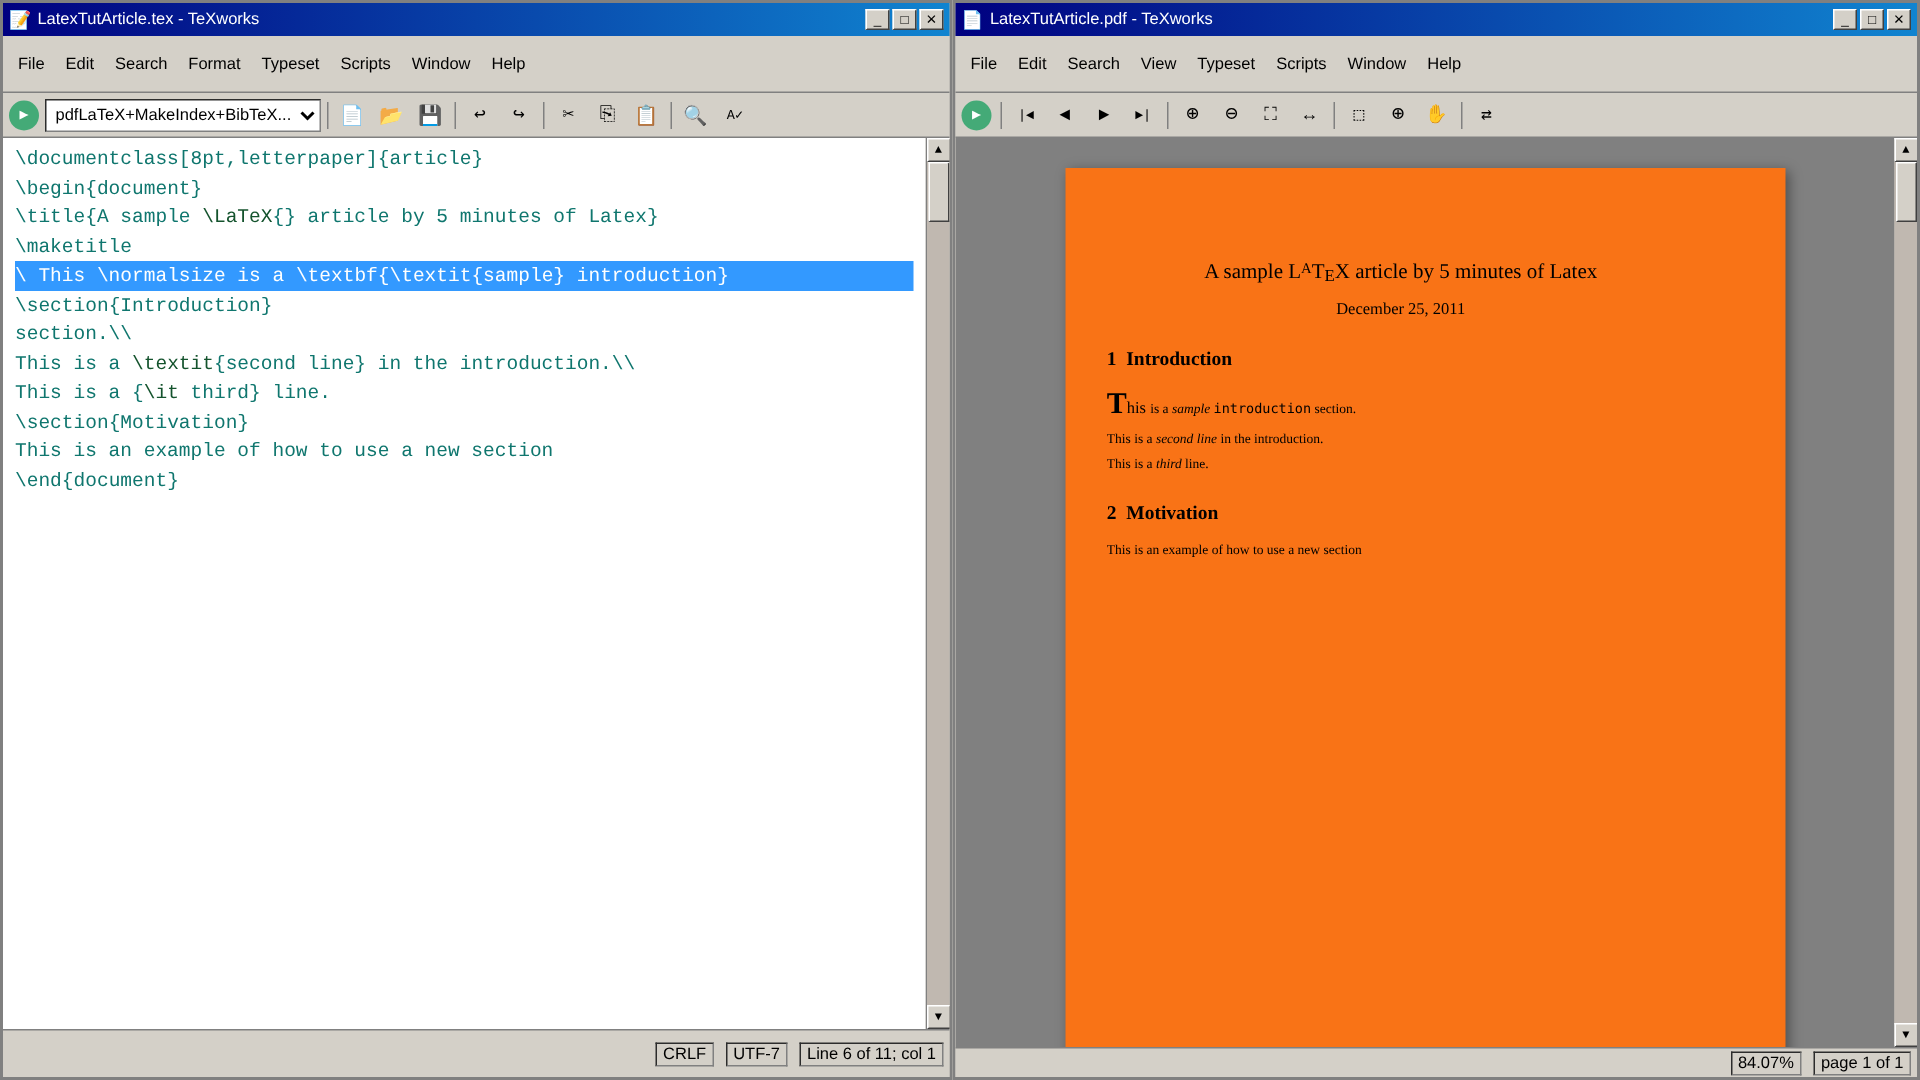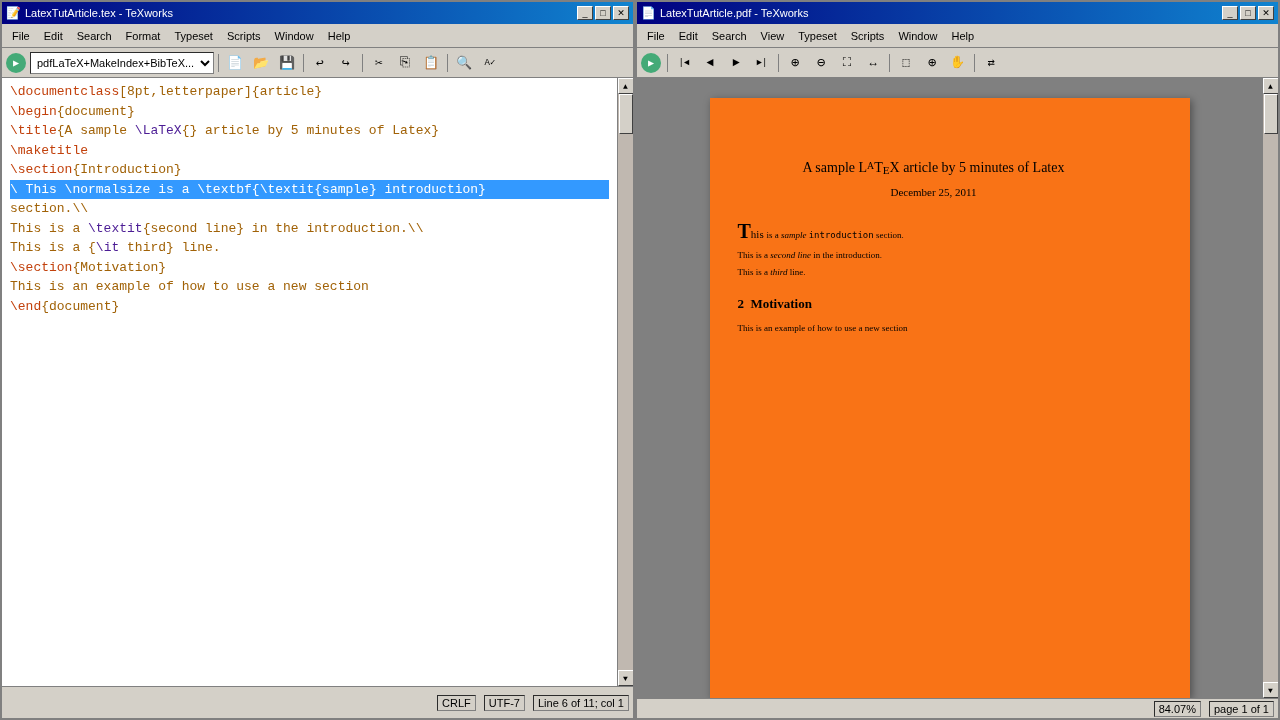--- a/index.html
+++ b/index.html
@@ -37,21 +37,21 @@
       font-family: 'Marlett', 'Arial', sans-serif;
     }
 
     .menu-bar {
       background: #d4d0c8;
       display: flex;
       padding: 2px 4px;
       gap: 2px;
       font-family: 'Tahoma', 'Arial', sans-serif;
       font-size: 11px;
-      height: 24px;
+      height: 38px;
       align-items: center;
       flex-shrink: 0;
       border-bottom: 1px solid #808080;
     }
     .menu-item {
       padding: 2px 6px;
       cursor: pointer;
     }
 
     .toolbar {
@@ -93,23 +93,23 @@
       padding: 4px 8px;
       font-family: 'Courier New', monospace;
       font-size: 13px;
       line-height: 1.5;
       position: relative;
     }
 
     .code-line { white-space: pre; display: block; min-height: 19px; }
     .code-line.selected { background: #3399ff; color: white; }
 
-    .kw { color: #c2410c; font-weight: normal; } 
-    .cmd-blue { color: #4c1d95; }
-    .plain { color: #a16207; }
+    .kw { color: #0f766e; font-weight: normal; } 
+    .cmd-blue { color: #14532d; }
+    .plain { color: #0f766e; }
 
     
     .status-bar {
       background: #d4d0c8;
       display: flex;
       align-items: center;
       justify-content: flex-end;
       padding: 1px 4px;
       font-family: 'Tahoma', sans-serif;
       font-size: 11px;
@@ -303,23 +303,23 @@
     <div class="editor-area">
 
       <span class="code-line"><span class="kw">\documentclass</span><span class="plain">[8pt,letterpaper]{article}</span></span>
 
       <span class="code-line"><span class="kw">\begin</span><span class="plain">{document}</span></span>
 
       <span class="code-line"><span class="kw">\title</span><span class="plain">{A sample </span><span class="cmd-blue">\LaTeX</span><span class="plain">{} article by 5 minutes of Latex}</span></span>
 
       <span class="code-line"><span class="kw">\maketitle</span></span>
 
+      <span class="code-line selected"><span>\ This </span><span>\normalsize</span><span> is a </span><span>\textbf</span><span>{</span><span>\textit</span><span>{sample}</span><span> introduction}</span></span>
+
       <span class="code-line"><span class="kw">\section</span><span class="plain">{Introduction}</span></span>
-
-      <span class="code-line selected"><span>\ This </span><span>\normalsize</span><span> is a </span><span>\textbf</span><span>{</span><span>\textit</span><span>{sample}</span><span> introduction}</span></span>
 
       <span class="code-line"><span class="plain">section.\\</span></span>
 
       <span class="code-line"><span class="plain">This is a </span><span class="cmd-blue">\textit</span><span class="plain">{second line} in the introduction.\\</span></span>
 
       <span class="code-line"><span class="plain">This is a {</span><span class="cmd-blue">\it</span><span class="plain"> third} line.</span></span>
 
       <span class="code-line"><span class="kw">\section</span><span class="plain">{Motivation}</span></span>
 
       <span class="code-line"><span class="plain">This is an example of how to use a new section</span></span>
@@ -415,20 +415,23 @@
   </div>
 
   <div class="content-with-scroll">
     <div class="pdf-area">
       <div class="pdf-page">
         <div class="pdf-title">
           A sample L<sup style="font-size:0.7em;vertical-align:0.3em;">A</sup>T<sub style="font-size:0.8em;vertical-align:-0.2em;">E</sub>X article by 5 minutes of Latex
         </div>
         <div class="pdf-date">December 25, 2011</div>
 
+        <div class="pdf-section">
+          <span>1&nbsp;&nbsp;</span><span>Introduction</span>
+        </div>
         <div class="pdf-body">
           <span style="font-size:20px;font-family:'Times New Roman',serif;font-weight:bold;">T</span><span>his</span> <span class="pdf-small">is a <span class="pdf-italic">sample</span> <span style="font-family:monospace;font-size:9px;">introduction</span> <span>section.</span></span><br>
           <span class="pdf-small">This is a <span class="pdf-italic">second line</span> in the introduction.</span><br>
           <span class="pdf-small">This is a <span class="pdf-italic">third</span> line.</span>
         </div>
 
         <div class="pdf-section" style="margin-top:16px;">
           <span>2&nbsp;&nbsp;</span><span>Motivation</span>
         </div>
         <div class="pdf-body">

